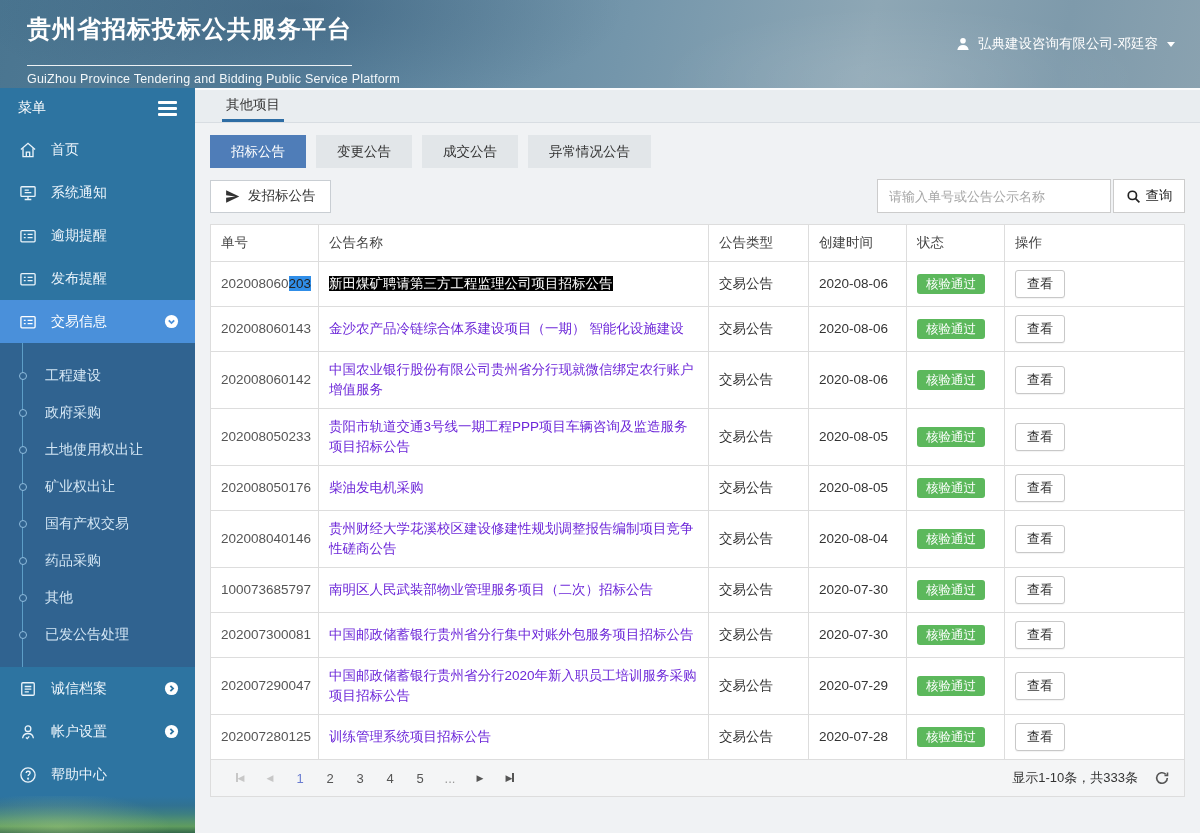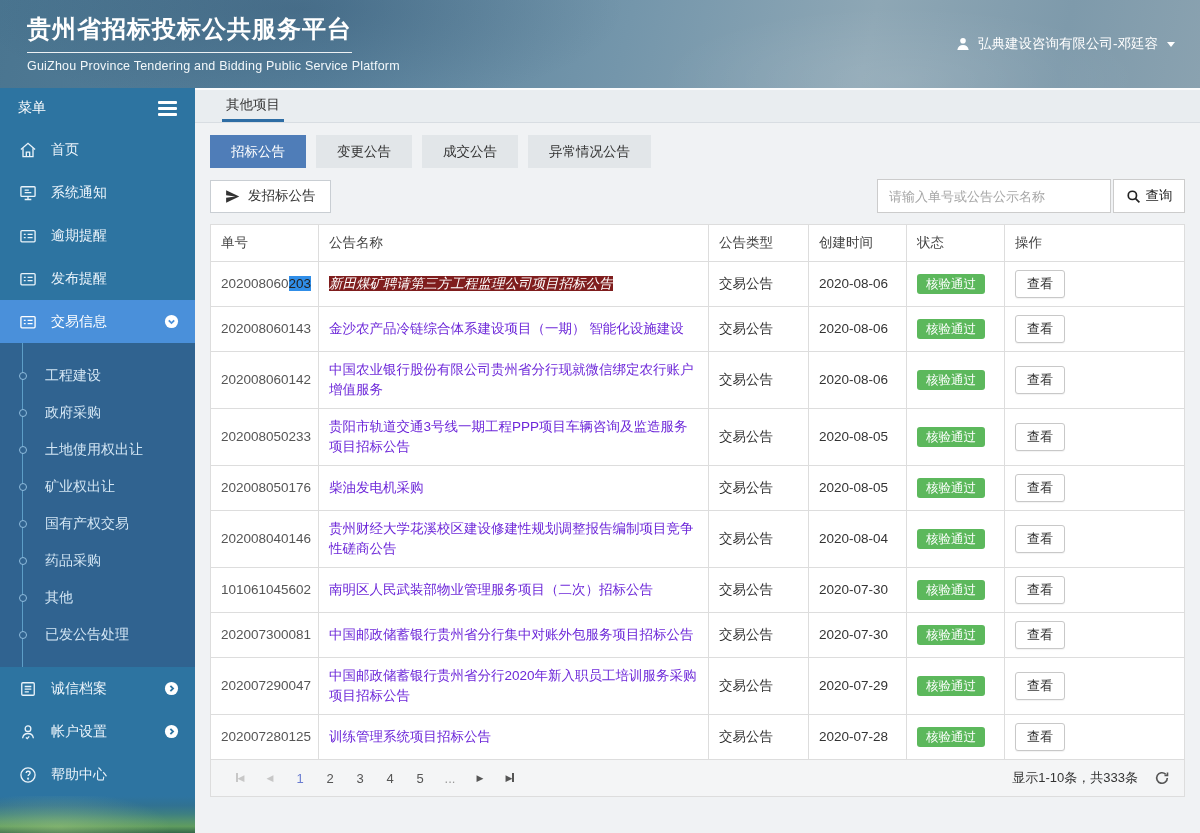--- a/index.html
+++ b/index.html
@@ -8,21 +8,21 @@
 
   
   .header {
     height:88px; display:flex; justify-content:space-between; align-items:flex-start;
     background:
       radial-gradient(ellipse 400px 120px at 75% 90%, rgba(255,255,255,.10), transparent 60%),
       radial-gradient(ellipse 500px 160px at 25% 10%, rgba(20,50,80,.25), transparent 65%),
       linear-gradient(103deg,#4a7590 0%,#59829d 28%,#7496ab 52%,#8ea7b5 72%,#7e9aab 88%,#8aa2b0 100%);
     padding:13px 25px 0 27px; color:#fff;
   }
-  .h-title { font-size:24px; font-weight:bold; letter-spacing:1px; padding-bottom:7px;
+  .h-title { font-size:24px; font-weight:bold; letter-spacing:1px; padding-bottom:20px;
     border-bottom:1px solid rgba(255,255,255,.9); display:inline-block; }
   .h-sub { font-size:12.5px; margin-top:6px; color:#f2f7fa; letter-spacing:.2px; }
   .h-user { display:flex; align-items:center; gap:7px; margin-top:22px; font-size:13.5px; cursor:pointer; }
   .caret { width:0; height:0; border-left:4.5px solid transparent; border-right:4.5px solid transparent;
     border-top:5px solid #fff; margin-left:2px; }
 
   
   .shell { display:flex; height:745px; }
 
   
@@ -72,21 +72,21 @@
     justify-content:center; gap:5px; background:#fff; border:1px solid #ccc; font-size:13.5px;
     color:#222; cursor:pointer; }
 
   table { margin-top:11px; width:100%; border-collapse:collapse; background:#fff; table-layout:fixed; }
   th,td { border:1px solid #ddd; padding:8px 10px; text-align:left; vertical-align:middle;
     font-size:13.5px; font-weight:400; line-height:20px; }
   th { color:#444; }
   td.c-no { color:#555; }
   a.link { color:#6d28d9; text-decoration:none; cursor:pointer; }
   .sel-num { background:#308ee8; color:#222; }
-  a.link.sel { background:#7f1d1d; color:#fff;font-style:italic; }
+  a.link.sel { background:#000000; color:#fff; }
   .badge { display:inline-block; background:#5cb85c; color:#fff; font-size:12.5px;
     padding:4px 9px; border-radius:3px; line-height:1; }
   .view-btn { background:#fff; border:1px solid #c8c8c8; border-radius:3px; padding:4px 11px;
     font-size:13px; color:#333; cursor:pointer; box-shadow:0 1px 1px rgba(0,0,0,.05); font-family:inherit; }
 
   .pager { margin-top:-1px; height:38px; border:1px solid #ddd; background:#f4f5f6;
     display:flex; align-items:center; padding:0 14px; }
   .pg { min-width:30px; text-align:center; font-size:13px; color:#555; cursor:pointer; }
   .pg.arrow { font-size:9px; color:#555; }
   .pg.disabled { color:#c7c7c7; cursor:default; }
@@ -342,21 +342,21 @@
               </tr>
               <tr>
                 <td class="c-no">202008040146</td>
                 <td><a class="link">贵州财经大学花溪校区建设修建性规划调整报告编制项目竞争性磋商公告</a></td>
                 <td>交易公告</td>
                 <td>2020-08-04</td>
                 <td><span class="badge">核验通过</span></td>
                 <td><button class="view-btn">查看</button></td>
               </tr>
               <tr>
-                <td class="c-no">101061045602</td>
+                <td class="c-no">100073685797</td>
                 <td><a class="link">南明区人民武装部物业管理服务项目（二次）招标公告</a></td>
                 <td>交易公告</td>
                 <td>2020-07-30</td>
                 <td><span class="badge">核验通过</span></td>
                 <td><button class="view-btn">查看</button></td>
               </tr>
               <tr>
                 <td class="c-no">202007300081</td>
                 <td><a class="link">中国邮政储蓄银行贵州省分行集中对账外包服务项目招标公告</a></td>
                 <td>交易公告</td>

